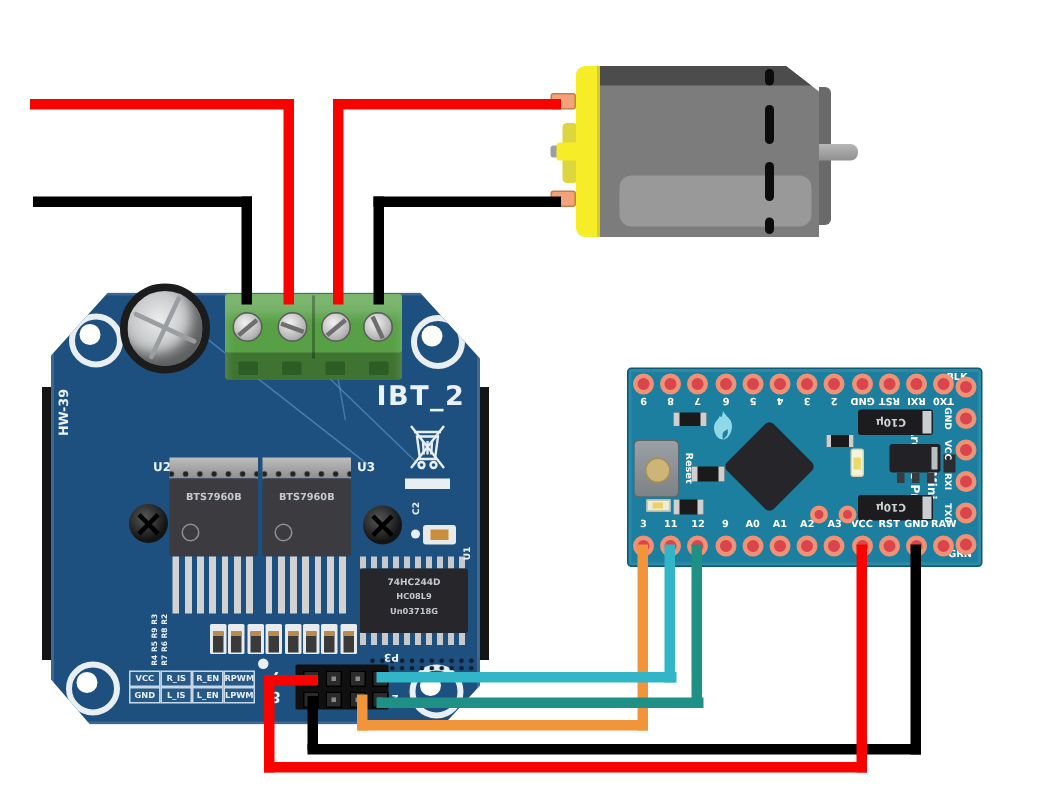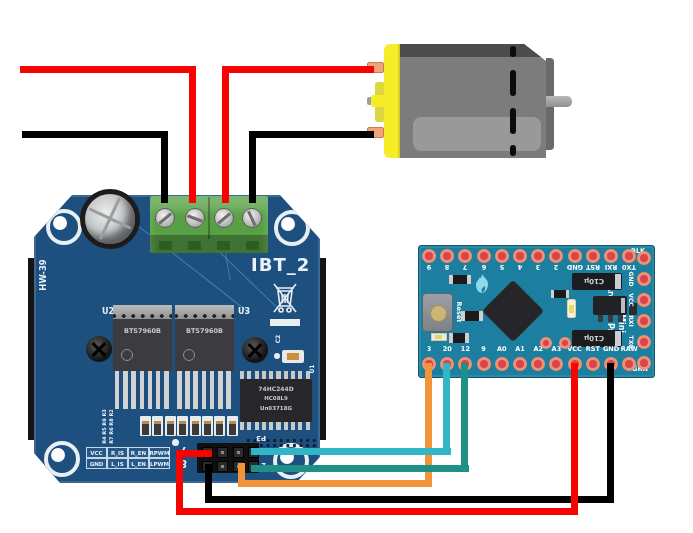--- a/index.html
+++ b/index.html
@@ -289,21 +289,21 @@
       <div class="plbl rot180" style="position: absolute; left: 145.6px; top: 17px; width: 20px;">GND</div>
       <div style="position: absolute; left: 166.8px; top: 3px; width: 14px; height: 14px; border-radius: 50%; box-sizing: border-box; background: rgb(216, 69, 77); border: 3px solid rgb(239, 145, 117);"></div>
       <div class="plbl rot180" style="position: absolute; left: 163.8px; top: 17px; width: 20px;">RST</div>
       <div style="position: absolute; left: 185px; top: 3px; width: 14px; height: 14px; border-radius: 50%; box-sizing: border-box; background: rgb(216, 69, 77); border: 3px solid rgb(239, 145, 117);"></div>
       <div class="plbl rot180" style="position: absolute; left: 182px; top: 17px; width: 20px;">RXI</div>
       <div style="position: absolute; left: 203.2px; top: 3px; width: 14px; height: 14px; border-radius: 50%; box-sizing: border-box; background: rgb(216, 69, 77); border: 3px solid rgb(239, 145, 117);"></div>
       <div class="plbl rot180" style="position: absolute; left: 200.2px; top: 17px; width: 20px;">TX0</div>
       <div style="position: absolute; left: 3px; top: 111px; width: 14px; height: 14px; border-radius: 50%; box-sizing: border-box; background: rgb(216, 69, 77); border: 3px solid rgb(239, 145, 117);"></div>
       <div class="plbl " style="position: absolute; left: 0px; top: 99px; width: 20px;">3</div>
       <div style="position: absolute; left: 21.2px; top: 111px; width: 14px; height: 14px; border-radius: 50%; box-sizing: border-box; background: rgb(216, 69, 77); border: 3px solid rgb(239, 145, 117);"></div>
-      <div class="plbl " style="position: absolute; left: 18.2px; top: 99px; width: 20px;">20</div>
+      <div class="plbl " style="position: absolute; left: 18.2px; top: 99px; width: 20px;">11</div>
       <div style="position: absolute; left: 39.4px; top: 111px; width: 14px; height: 14px; border-radius: 50%; box-sizing: border-box; background: rgb(216, 69, 77); border: 3px solid rgb(239, 145, 117);"></div>
       <div class="plbl " style="position: absolute; left: 36.4px; top: 99px; width: 20px;">12</div>
       <div style="position: absolute; left: 57.6px; top: 111px; width: 14px; height: 14px; border-radius: 50%; box-sizing: border-box; background: rgb(216, 69, 77); border: 3px solid rgb(239, 145, 117);"></div>
       <div class="plbl " style="position: absolute; left: 54.6px; top: 99px; width: 20px;">9</div>
       <div style="position: absolute; left: 75.8px; top: 111px; width: 14px; height: 14px; border-radius: 50%; box-sizing: border-box; background: rgb(216, 69, 77); border: 3px solid rgb(239, 145, 117);"></div>
       <div class="plbl " style="position: absolute; left: 72.8px; top: 99px; width: 20px;">A0</div>
       <div style="position: absolute; left: 94px; top: 111px; width: 14px; height: 14px; border-radius: 50%; box-sizing: border-box; background: rgb(216, 69, 77); border: 3px solid rgb(239, 145, 117);"></div>
       <div class="plbl " style="position: absolute; left: 91px; top: 99px; width: 20px;">A1</div>
       <div style="position: absolute; left: 112.2px; top: 111px; width: 14px; height: 14px; border-radius: 50%; box-sizing: border-box; background: rgb(216, 69, 77); border: 3px solid rgb(239, 145, 117);"></div>
       <div class="plbl " style="position: absolute; left: 109.2px; top: 99px; width: 20px;">A2</div>

